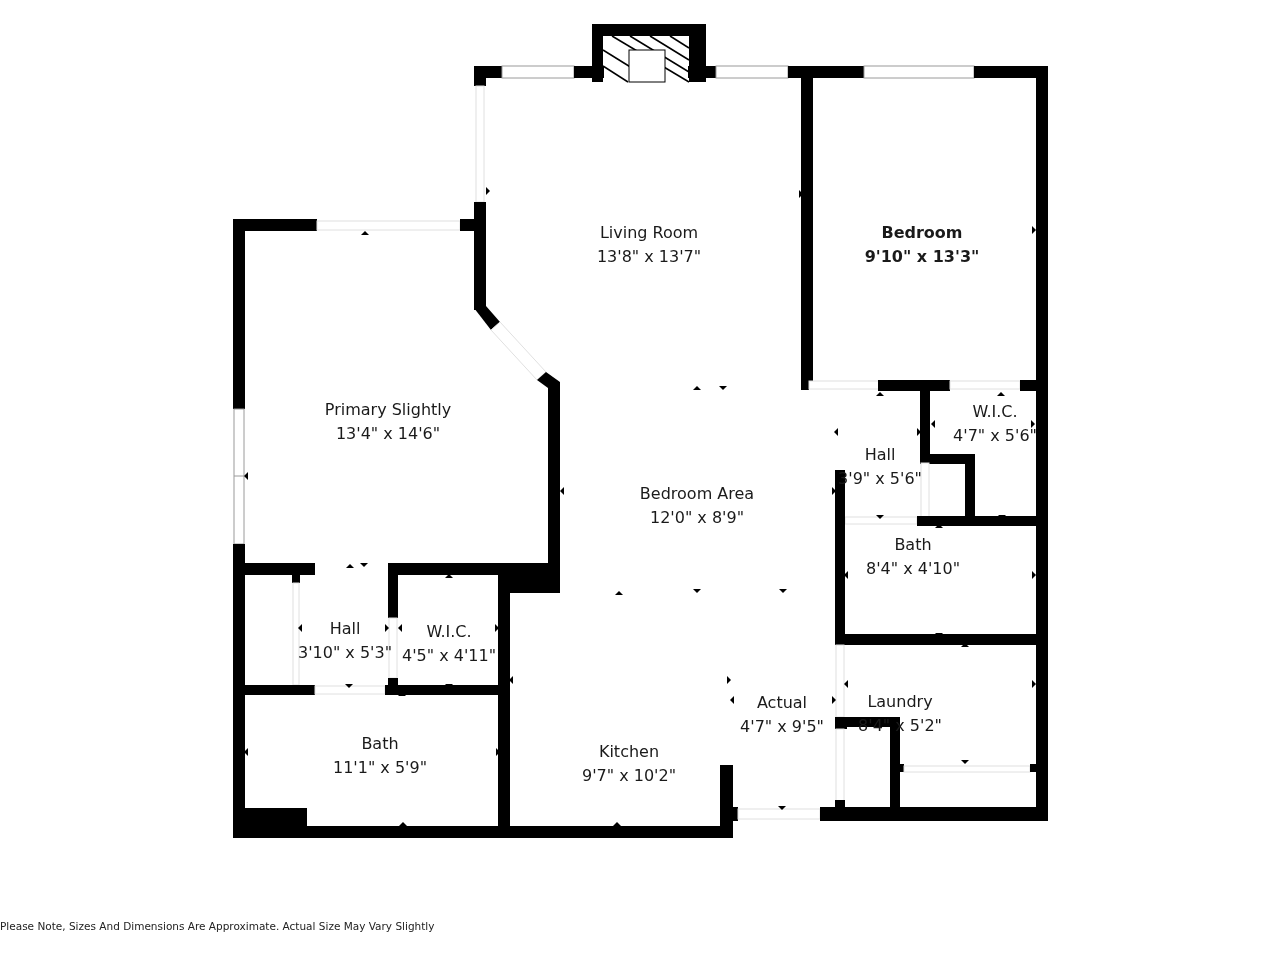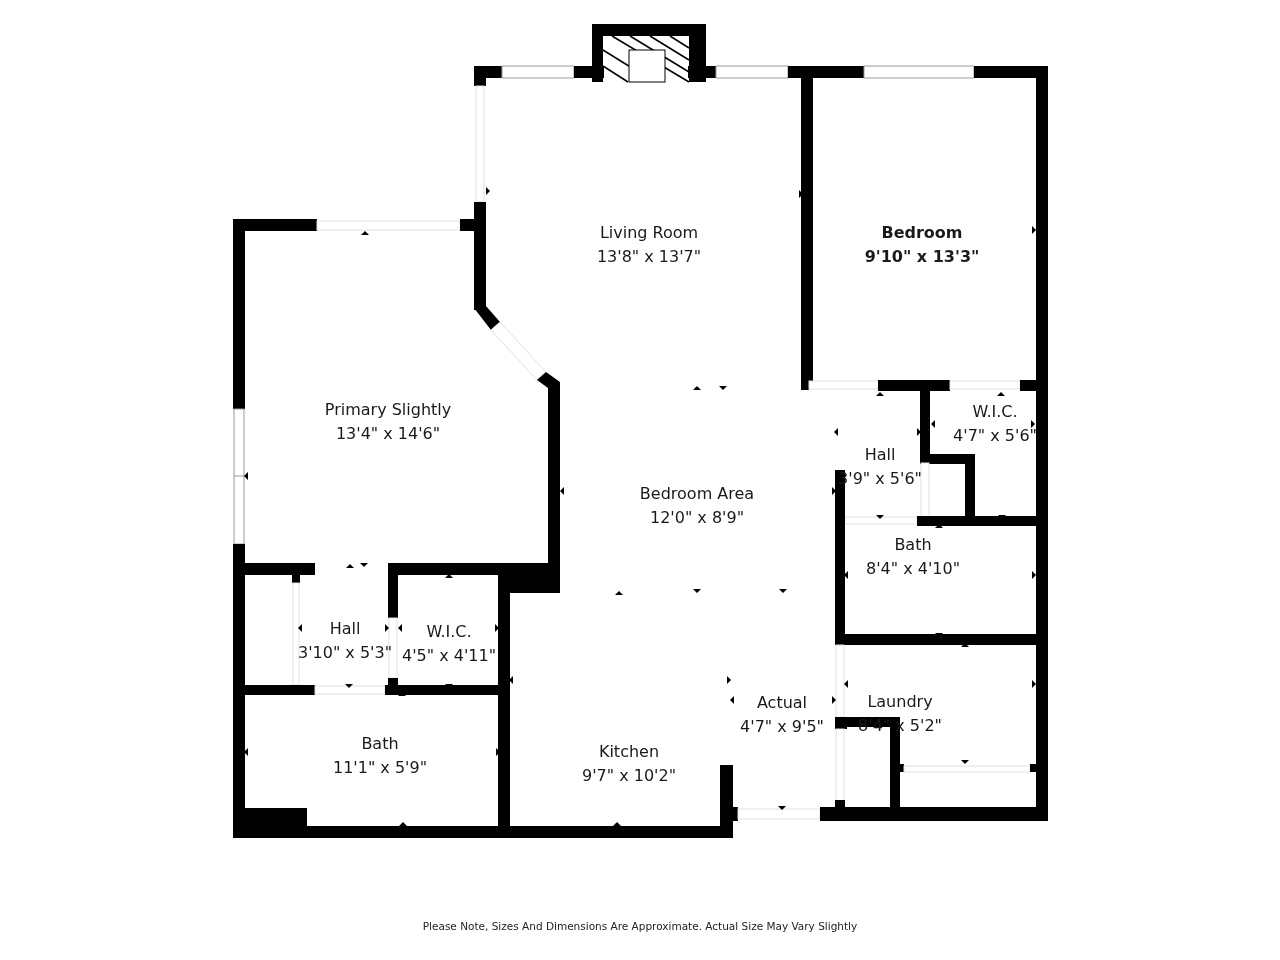--- a/index.html
+++ b/index.html
@@ -4,21 +4,21 @@
 <style>
   html,body{margin:0;padding:0;background:#ffffff;}
   body{width:1280px;height:960px;position:relative;overflow:hidden;font-family:"DejaVu Sans","Liberation Sans",sans-serif;}
   #plan{position:absolute;left:0;top:0;width:1280px;height:960px;}
   .wall{fill:#000;}
   .win{fill:#fff;stroke:#9a9a9a;stroke-width:1;}
   .opening{fill:#fff;stroke:#e0e0e0;stroke-width:1;}
   .mk{fill:#000;}
   .lbl{position:absolute;text-align:center;color:#1a1a1a;font-size:16px;line-height:24px;white-space:nowrap;transform:translateX(-50%);}
   .lbl span{display:block;}
-  .note{position:absolute;left:0;width:1280px;top:920px;text-align:center;font-size:10.5px;color:#222;}
+  .note{position:absolute;left:0;width:1280px;top:920px;font-size:10.5px;color:#222;}
 </style>
 </head>
 <body>
 
 <svg id="plan" viewBox="0 0 1280 960" xmlns="http://www.w3.org/2000/svg">
 
   <g>
     <rect class="wall" x="592" y="24" width="114" height="58"></rect>
     <rect x="603" y="36" width="86" height="46" fill="#fff"></rect>
     <g stroke="#000" stroke-width="1.5">

